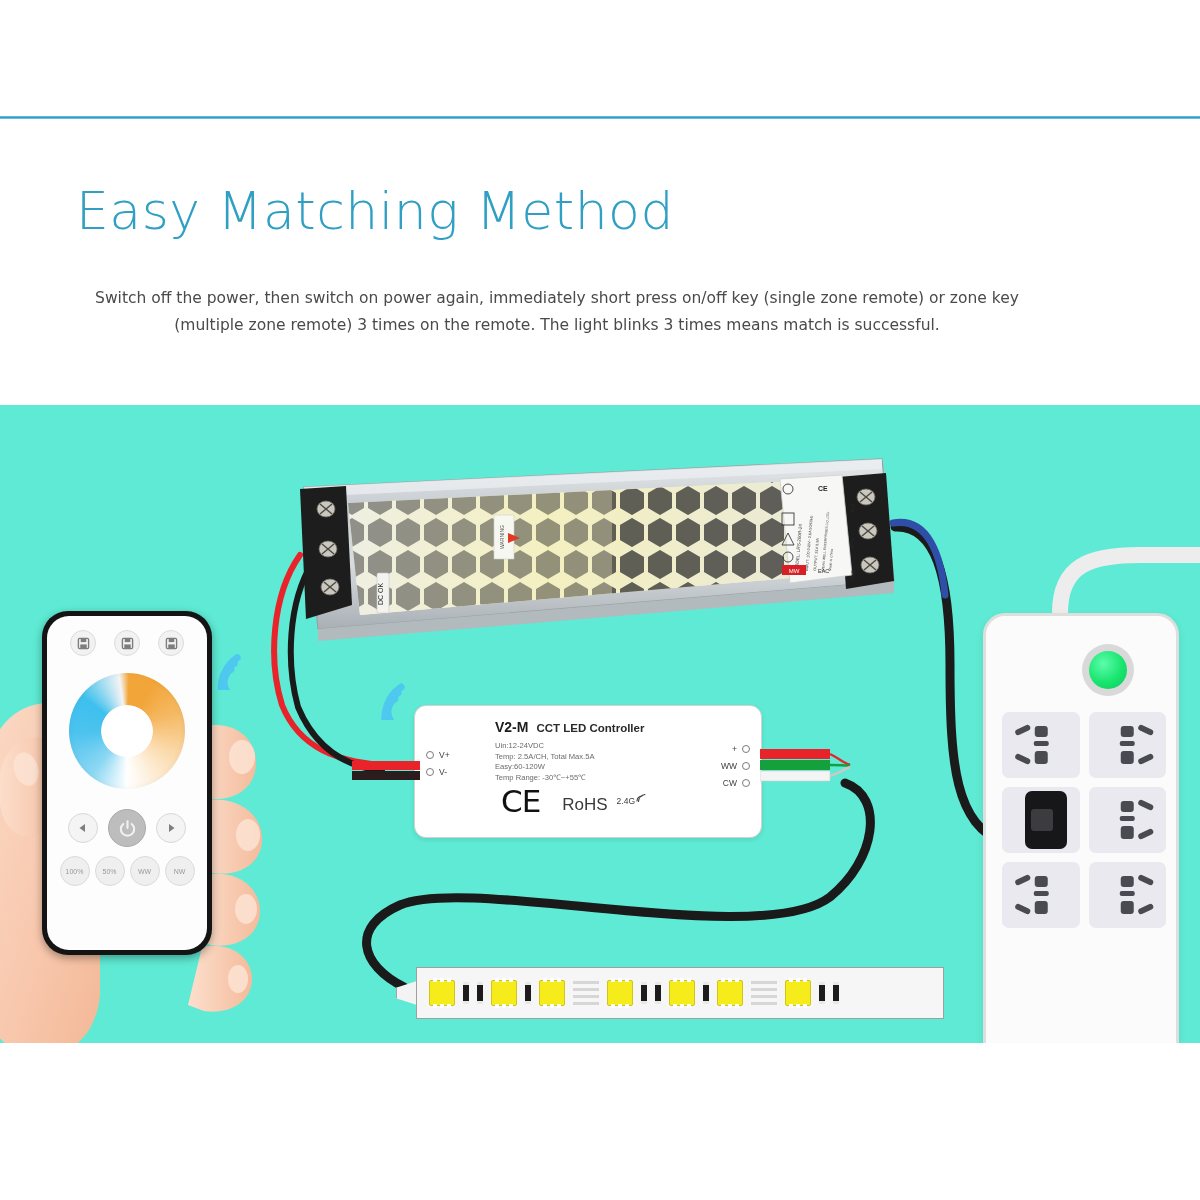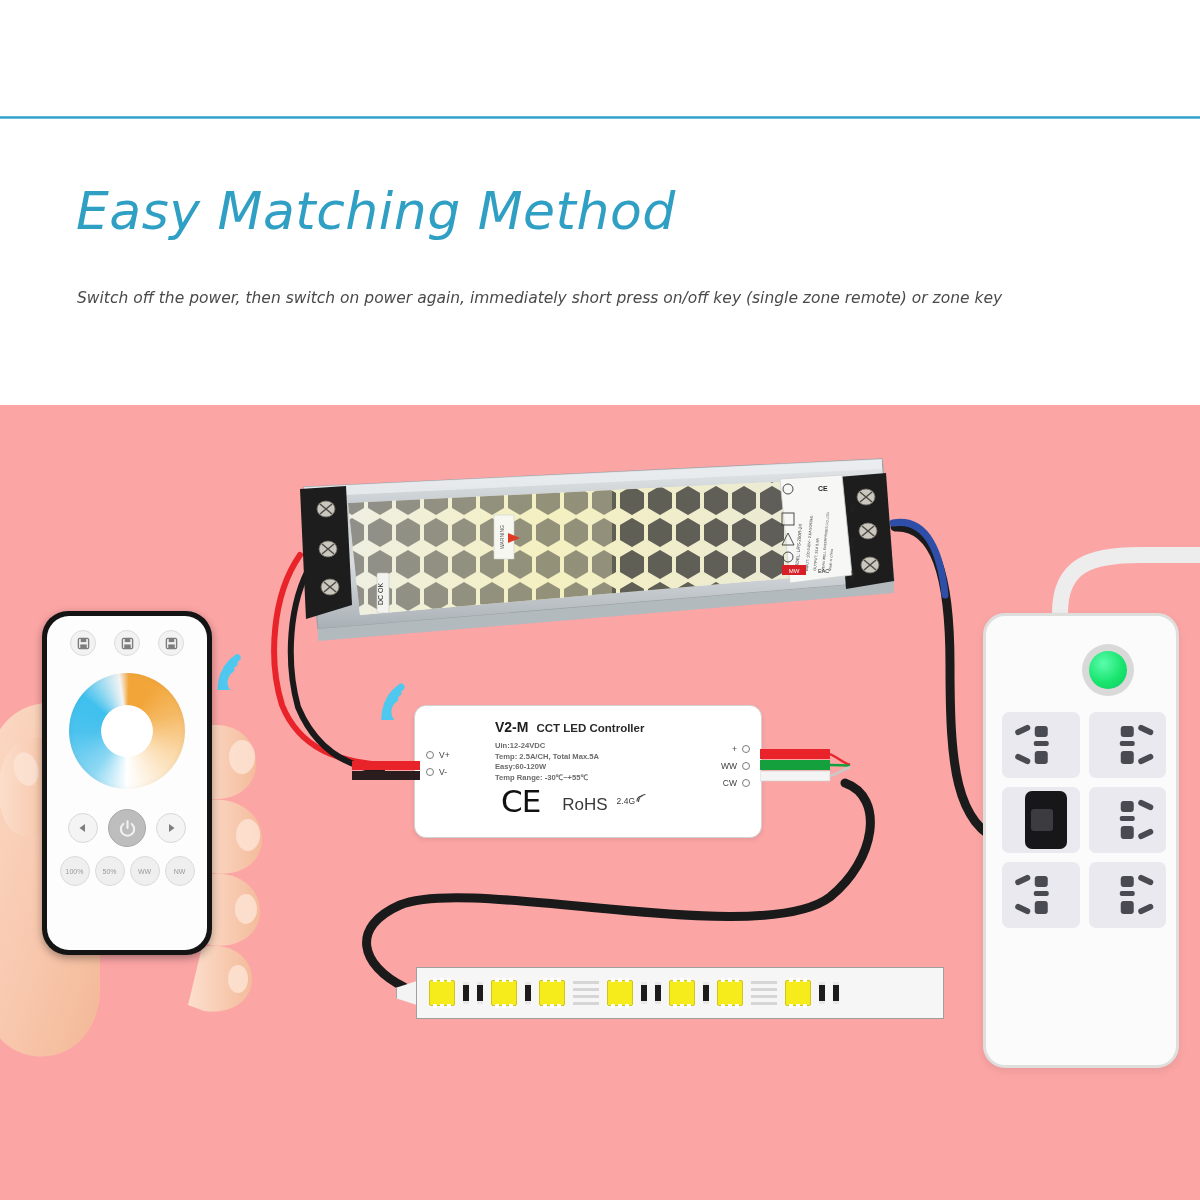--- a/index.html
+++ b/index.html
@@ -10,43 +10,42 @@
     background:#ffffff;
     font-family:"Liberation Sans", sans-serif;
     overflow:hidden;
     position:relative;
   }
 
   
   #top-band {
     position:absolute; left:0; top:0; width:1200px; height:405px;
     background:#ffffff;
-    font-style:italic;
   }
   #accent-rule {
     position:absolute; left:0; top:116px; width:1200px; height:3px;
     background:linear-gradient(to bottom,#7fc6e4 0%,#2e9ec7 45%,#2e9ec7 60%,#9ed5ec 100%);
   }
   #page-title {
     position:absolute; left:76px; top:181px;
     font-size:52px; font-weight:300; letter-spacing:.5px;
     color:#2f9fc4; white-space:nowrap;
     font-family:"DejaVu Sans", sans-serif;
   }
   #intro-text {
     position:absolute; left:77px; top:285px; width:960px;
     font-size:15.5px; line-height:27px; color:#4a4a4a;
     font-family:"DejaVu Sans", sans-serif;
   }
-  #intro-text .ln { display:block; white-space:nowrap; }
+  #intro-text .ln { display:block; white-space:nowrap;text-align:center; }
 
   
   #photo {
-    position:absolute; left:0; top:405px; width:1200px; height:795px;
-    background:#fca5a5;
+    position:absolute; left:0; top:405px; width:1200px; height:638px;
+    background:#5eead4;
     overflow:hidden;
   }
 
   
   .wifi-arcs { position:absolute; }
 
   
   #hand-remote { position:absolute; left:-20px; top:230px; width:320px; height:430px; }
   #hand-shape {
     position:absolute; left:0; top:0; width:300px; height:430px;
@@ -120,21 +119,21 @@
     box-shadow:0 2px 5px rgba(0,0,0,.09);
   }
   #ctrl-title { position:absolute; left:80px; top:12px; white-space:nowrap; }
   #ctrl-model { font-size:14px; font-weight:bold; color:#1c1c1c; font-family:"Liberation Sans", sans-serif; }
   #ctrl-kind  { font-size:11.5px; font-weight:bold; color:#2a2a2a; margin-left:8px; font-family:"Liberation Sans", sans-serif; }
   #ctrl-specs {
     position:absolute; left:80px; top:35px;
     font-size:7.6px; line-height:10.7px; color:#6a6a6a;
     font-family:"Liberation Sans", sans-serif;
   }
-  #ctrl-specs span { display:block; white-space:nowrap;font-weight:bold; }
+  #ctrl-specs span { display:block; white-space:nowrap; }
   #ctrl-certs { position:absolute; left:86px; top:80px; display:flex; align-items:flex-end; }
   #ce-mark { font-size:31px; line-height:31px; color:#111; font-weight:400; letter-spacing:-1px; font-family:"DejaVu Sans", sans-serif;}
   #rohs { font-size:17px; color:#3a3a3a; margin-left:22px; margin-bottom:2px; font-family:"Liberation Sans", sans-serif;}
   #ghz { font-size:8.5px; color:#3a3a3a; margin-left:9px; margin-bottom:11px; position:relative; font-family:"Liberation Sans", sans-serif;}
   .term-left { position:absolute; left:11px; top:44px; }
   .term-right{ position:absolute; right:11px; top:38px; text-align:right; }
   .term {
     display:flex; align-items:center; margin-bottom:7px;
     font-size:8.5px; color:#3d3d3d; font-family:"Liberation Sans", sans-serif;
   }
@@ -208,20 +207,21 @@
 <body>
 
 <div id="top-band">
 
   <div id="accent-rule"></div>
 
   <div id="page-title">Easy Matching Method</div>
 
   <div id="intro-text">
     <span class="ln">Switch off the power, then switch on power again, immediately short press on/off key (single zone remote) or zone key</span>
+    <span class="ln">(multiple zone remote) 3 times on the remote. The light blinks 3 times means match is successful.</span>
   </div>
 </div>
 
 <div id="photo">
 
   <svg class="wifi-arcs" style="left:0;top:0;width:1200px;height:795px;" viewBox="0 0 1200 795">
 
     <path d="M895,122 C935,120 950,170 950,260 C950,360 955,420 1005,438" stroke="#1b1b1b" stroke-width="9" fill="none" stroke-linecap="round"></path>
     <path d="M893,118 C928,112 941,150 945,190" stroke="#2f4ea8" stroke-width="7" fill="none" stroke-linecap="round"></path>
 

